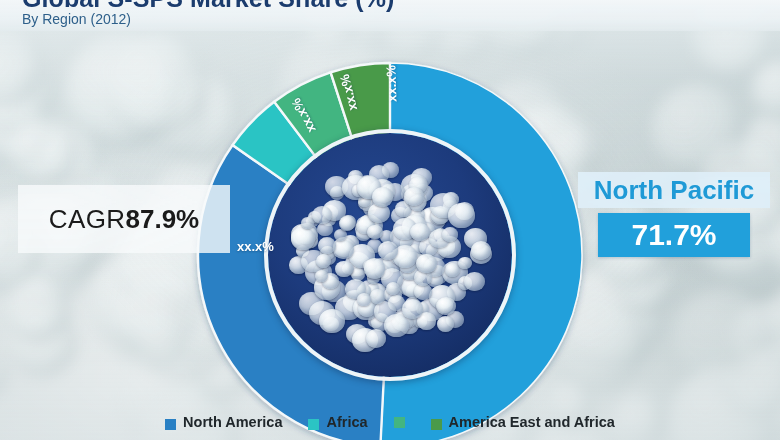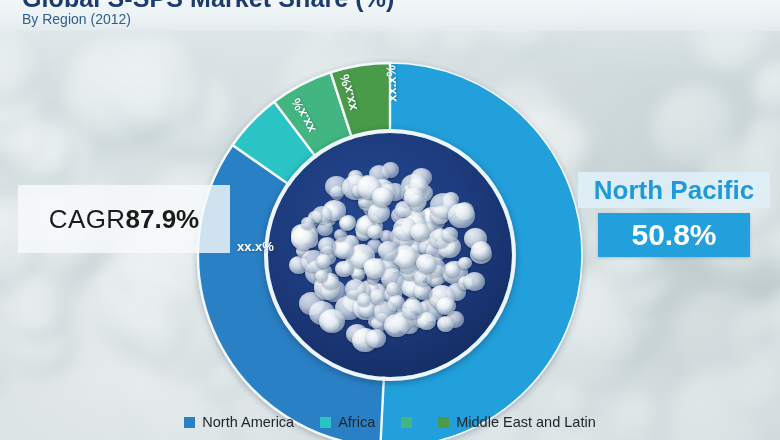--- a/index.html
+++ b/index.html
@@ -77,21 +77,21 @@
     font-size:26px;font-weight:bold;color:#1f9ad6;white-space:nowrap;}
   .ap-val{position:absolute;left:598px;top:213px;width:152px;height:44px;
     background:#21a0db;
     display:flex;align-items:center;justify-content:center;
     font-size:30px;font-weight:bold;color:#ffffff;white-space:nowrap;
     box-shadow:0 1px 3px rgba(10,60,100,.22);}
 
   
   .legend{position:absolute;left:0;top:404px;width:780px;height:36px;
     display:flex;align-items:center;justify-content:center;gap:26px;}
-  .litem{display:flex;align-items:center;gap:7px;}
+  .litem{display:flex;align-items:flex-end;gap:7px;font-weight:bold;}
   .lsw{width:11px;height:11px;flex:0 0 auto;}
   .ltxt{font-size:14.5px;color:#20272b;white-space:nowrap;}
 </style>
 </head>
 <body>
 
 <div id="stage">
 
   <div class="bg-base"></div>
   <div class="bg-pellets" id="bgPellets">
@@ -422,33 +422,33 @@
   <div class="seglab" style="left:330px;top:85px;transform:rotate(-104deg);transform-origin:center;">xx.x%</div>
   <div class="seglab" style="left:373px;top:76px;transform:rotate(-92deg);transform-origin:center;">xx.x%</div>
 
   <div class="cagr">
     <div class="cagr-line">
       <span class="lbl">CAGR</span><span class="val">87.9%</span>
     </div>
   </div>
 
   <div class="ap-name">North Pacific</div>
-  <div class="ap-val">50.8%</div>
+  <div class="ap-val">71.7%</div>
 
   <div class="legend" id="legend">
       <div class="litem">
         <span class="lsw" style="background: rgb(41, 128, 196);"></span>
         <span class="ltxt">North America</span>
       </div>
       <div class="litem">
         <span class="lsw" style="background: rgb(43, 196, 196);"></span>
         <span class="ltxt">Africa</span>
       </div>
       <div class="litem">
         <span class="lsw" style="background: rgb(67, 181, 129);"></span>
       </div>
       <div class="litem">
         <span class="lsw" style="background: rgb(74, 154, 74);"></span>
-        <span class="ltxt">Middle East and Latin</span>
+        <span class="ltxt">America East and Africa</span>
       </div>
     </div>
 
 </div>
 
 </body></html>

